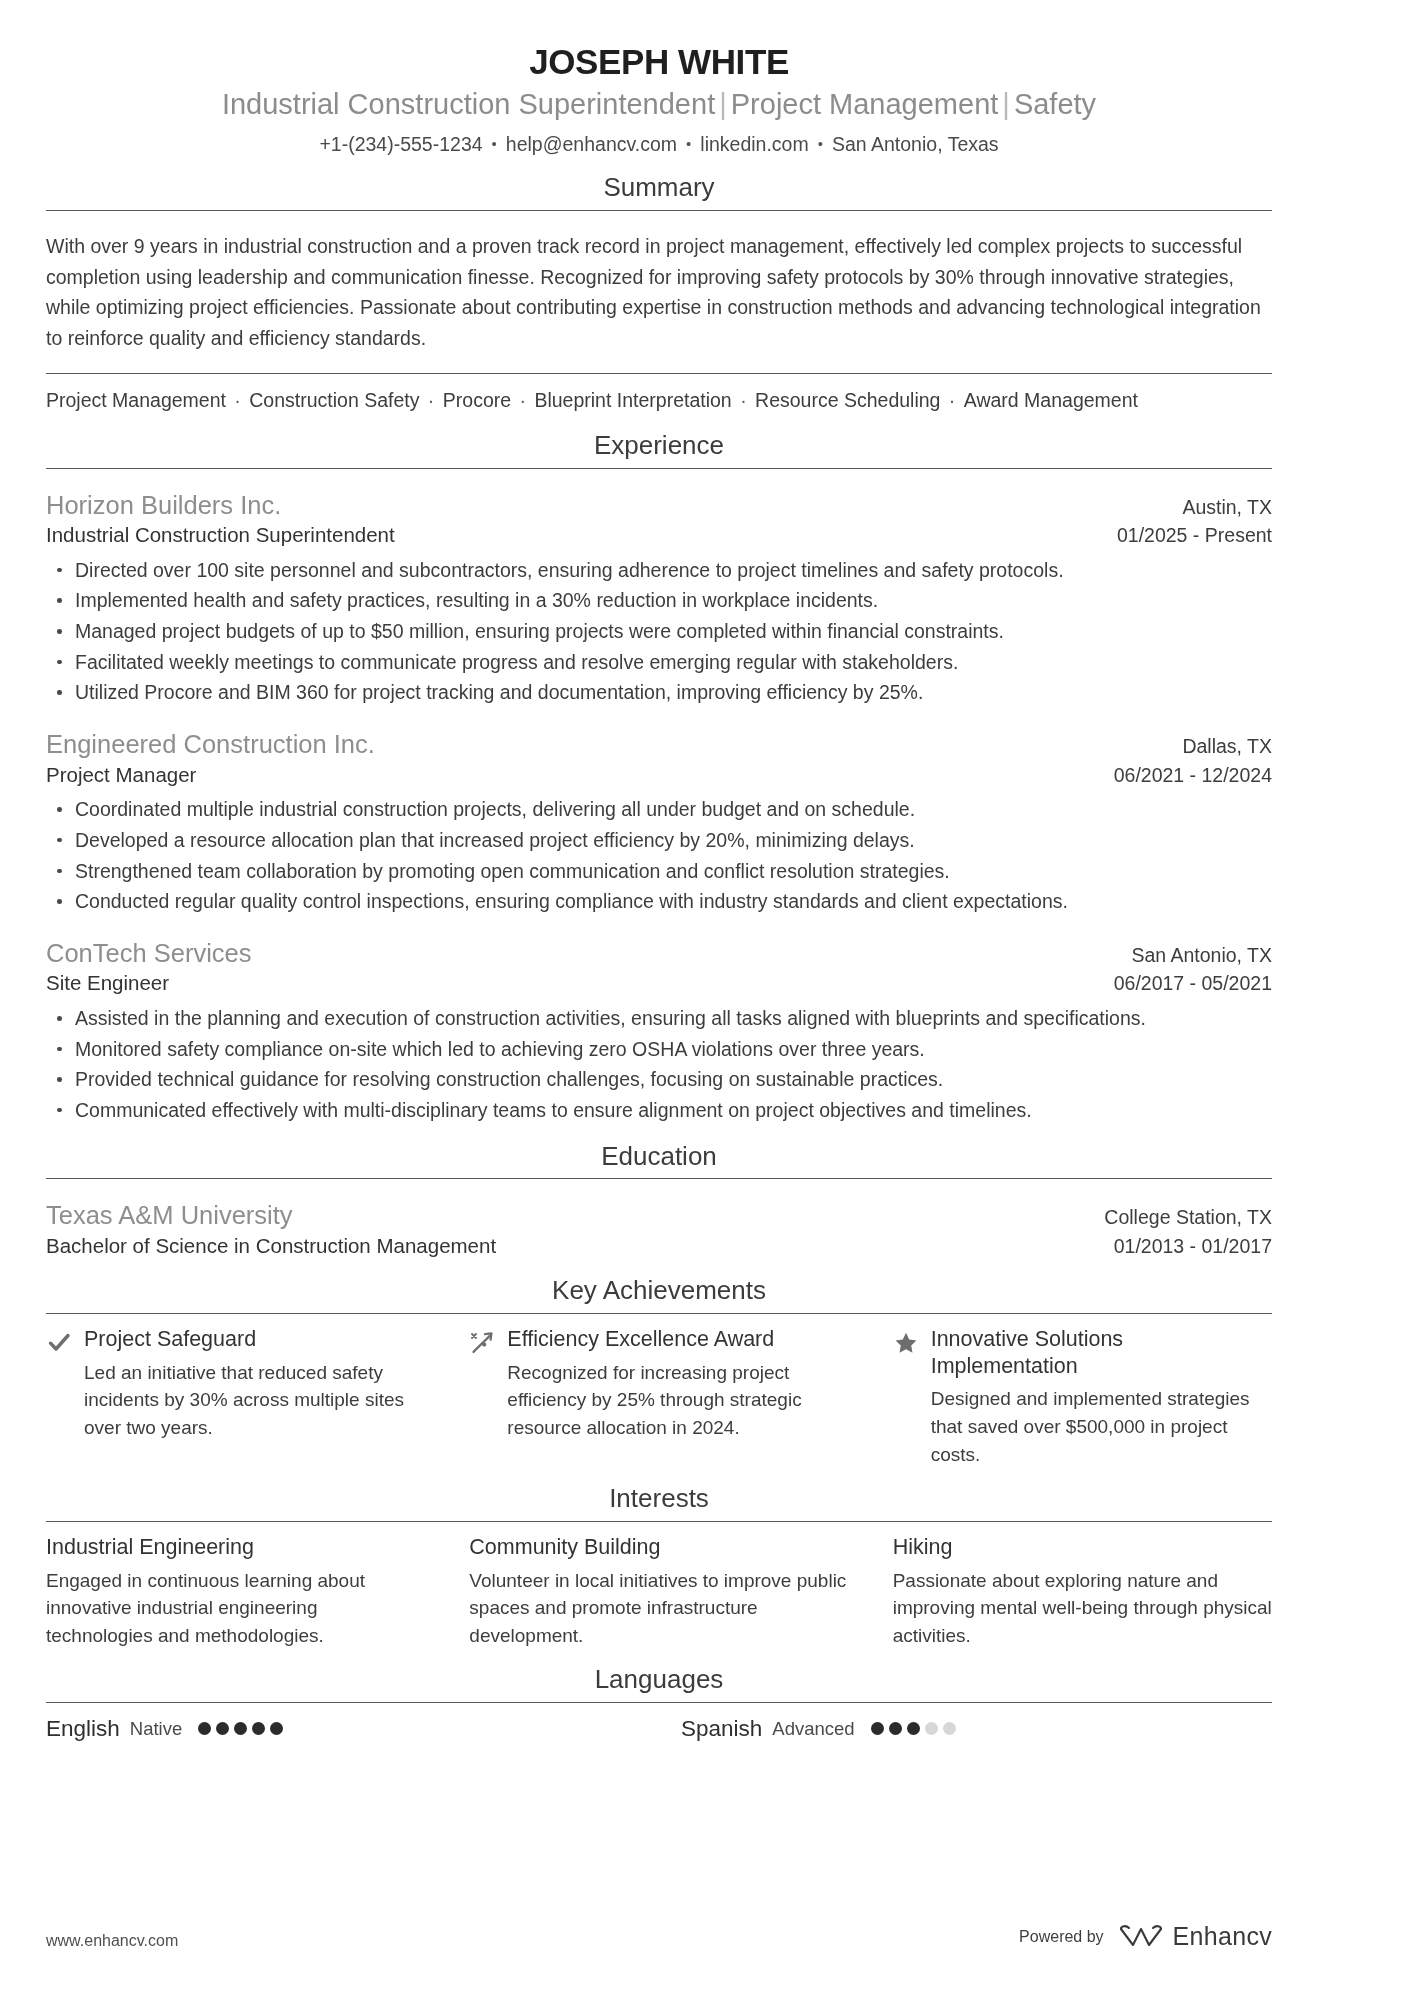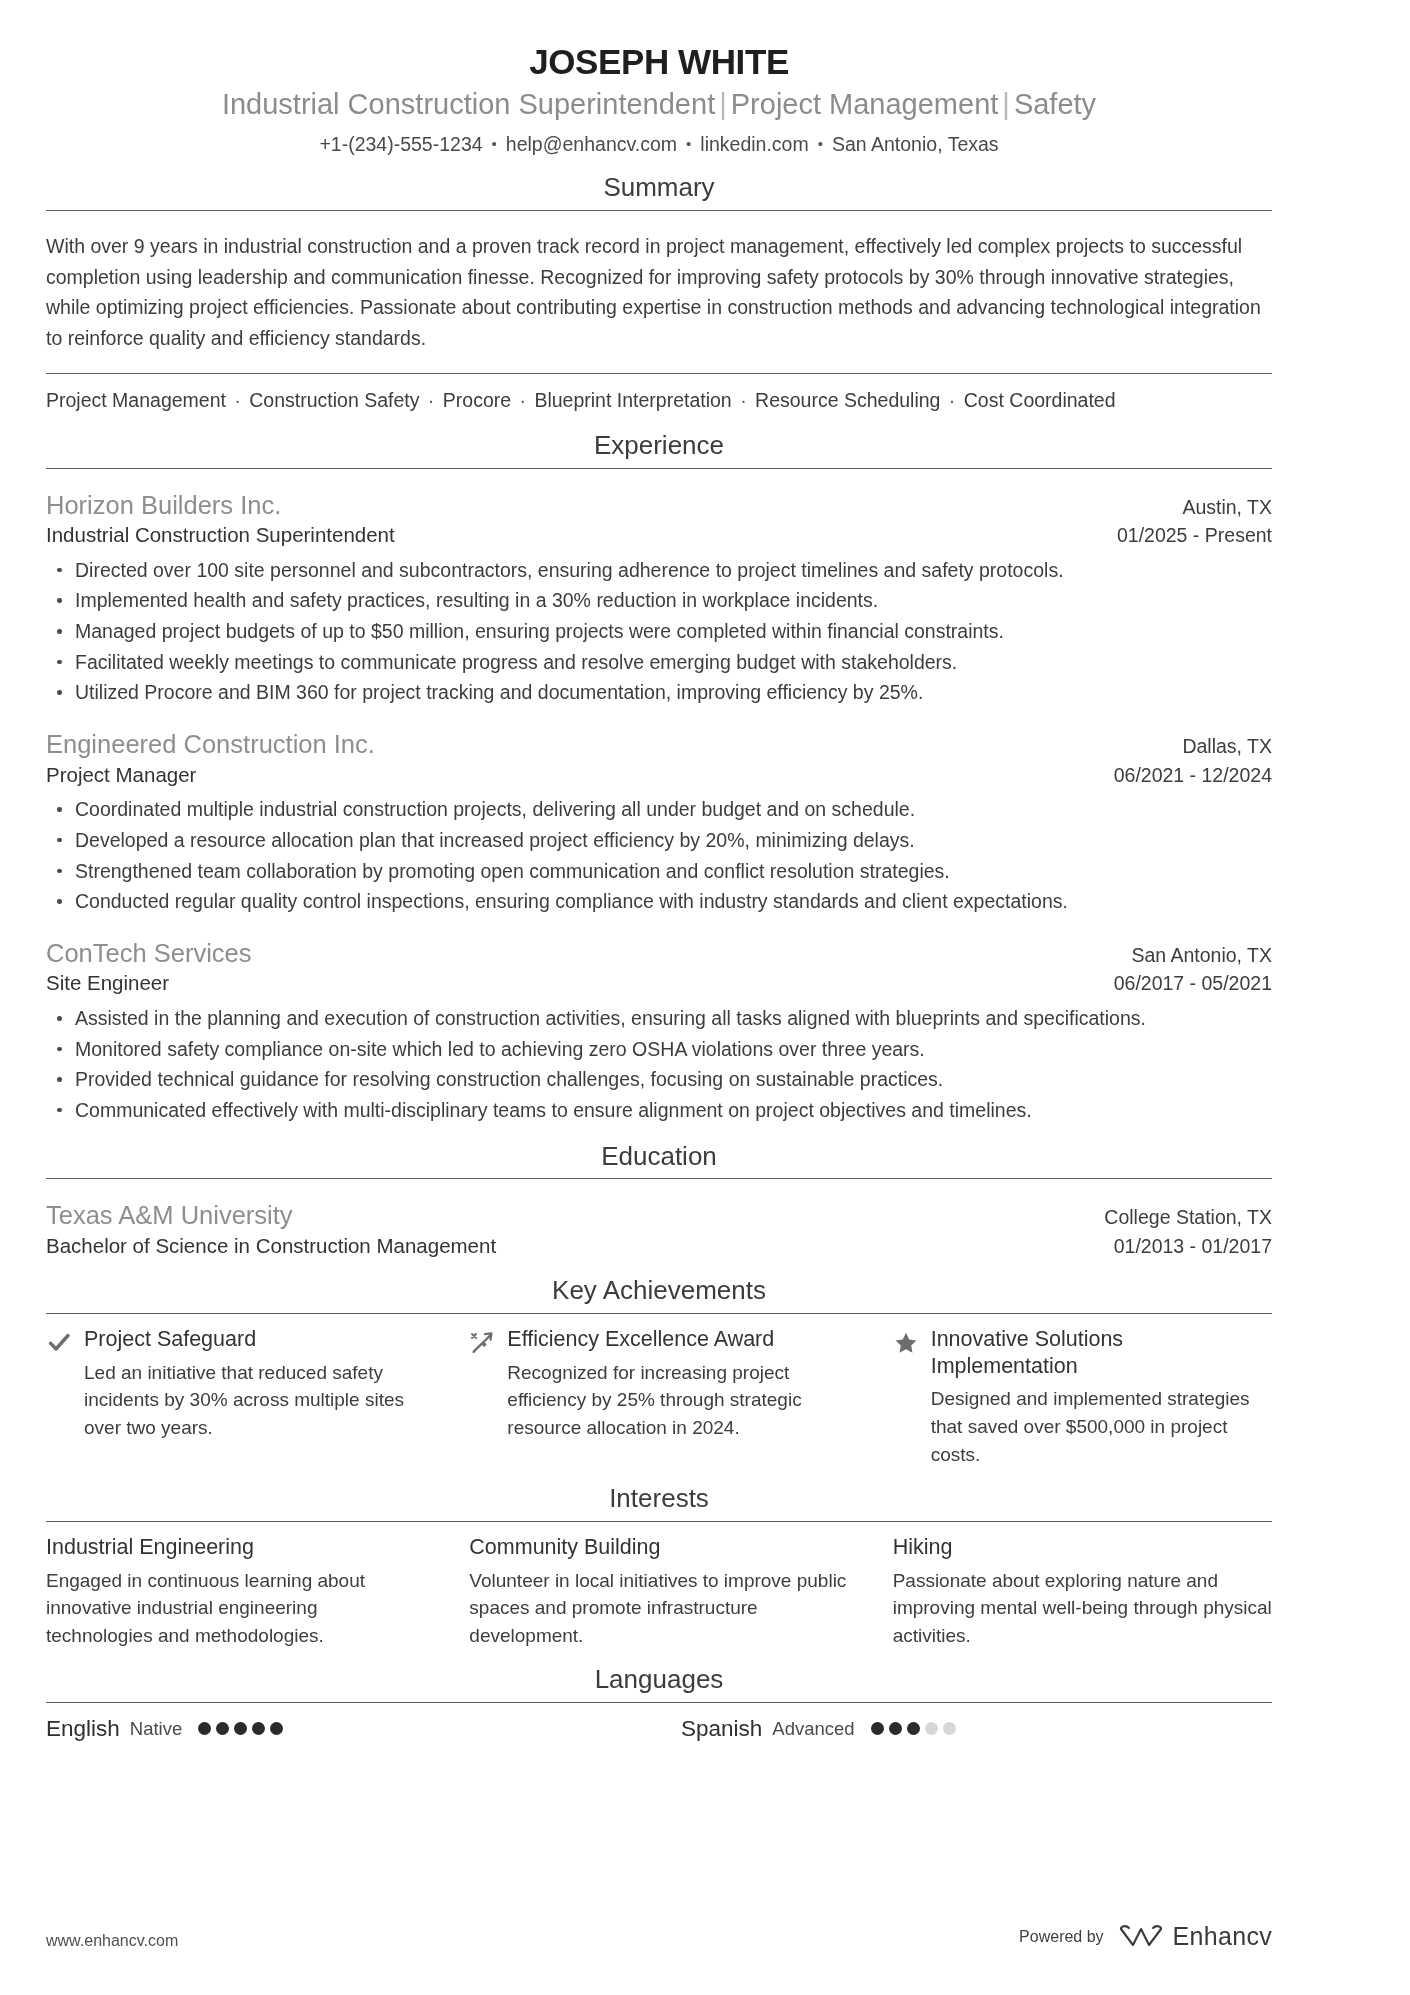--- a/index.html
+++ b/index.html
@@ -274,41 +274,41 @@
   </div>
 
   <div class="section">
     <div class="section-title">Summary</div>
     <hr class="rule">
     <p class="summary-text">With over 9 years in industrial construction and a proven track record in project management, effectively led complex projects to successful completion using leadership and communication finesse. Recognized for improving safety protocols by 30% through innovative strategies, while optimizing project efficiencies. Passionate about contributing expertise in construction methods and advancing technological integration to reinforce quality and efficiency standards.</p>
   </div>
 
   <div class="section">
     <hr class="rule">
-    <div class="skills-line"><span>Project Management</span><span class="dot-sep"> · </span><span>Construction Safety</span><span class="dot-sep"> · </span><span>Procore</span><span class="dot-sep"> · </span><span>Blueprint Interpretation</span><span class="dot-sep"> · </span><span>Resource Scheduling</span><span class="dot-sep"> · </span><span>Cost Coordinated</span></div>
+    <div class="skills-line"><span>Project Management</span><span class="dot-sep"> · </span><span>Construction Safety</span><span class="dot-sep"> · </span><span>Procore</span><span class="dot-sep"> · </span><span>Blueprint Interpretation</span><span class="dot-sep"> · </span><span>Resource Scheduling</span><span class="dot-sep"> · </span><span>Award Management</span></div>
   </div>
 
   <div class="section">
     <div class="section-title">Experience</div>
     <hr class="rule">
     <div id="experience-entries">
         <div class="entry">
           <div class="entry-row">
             <div class="org-name">Horizon Builders Inc.</div>
             <div class="entry-location">Austin, TX</div>
           </div>
           <div class="entry-row">
             <div class="role-title">Industrial Construction Superintendent</div>
             <div class="entry-dates">01/2025 - Present</div>
           </div>
           <ul class="bullets">
             <li>Directed over 100 site personnel and subcontractors, ensuring adherence to project timelines and safety protocols.</li>
             <li>Implemented health and safety practices, resulting in a 30% reduction in workplace incidents.</li>
             <li>Managed project budgets of up to $50 million, ensuring projects were completed within financial constraints.</li>
-            <li>Facilitated weekly meetings to communicate progress and resolve emerging budget with stakeholders.</li>
+            <li>Facilitated weekly meetings to communicate progress and resolve emerging regular with stakeholders.</li>
             <li>Utilized Procore and BIM 360 for project tracking and documentation, improving efficiency by 25%.</li>
           </ul>
         </div>
         <div class="entry">
           <div class="entry-row">
             <div class="org-name">Engineered Construction Inc.</div>
             <div class="entry-location">Dallas, TX</div>
           </div>
           <div class="entry-row">
             <div class="role-title">Project Manager</div>

